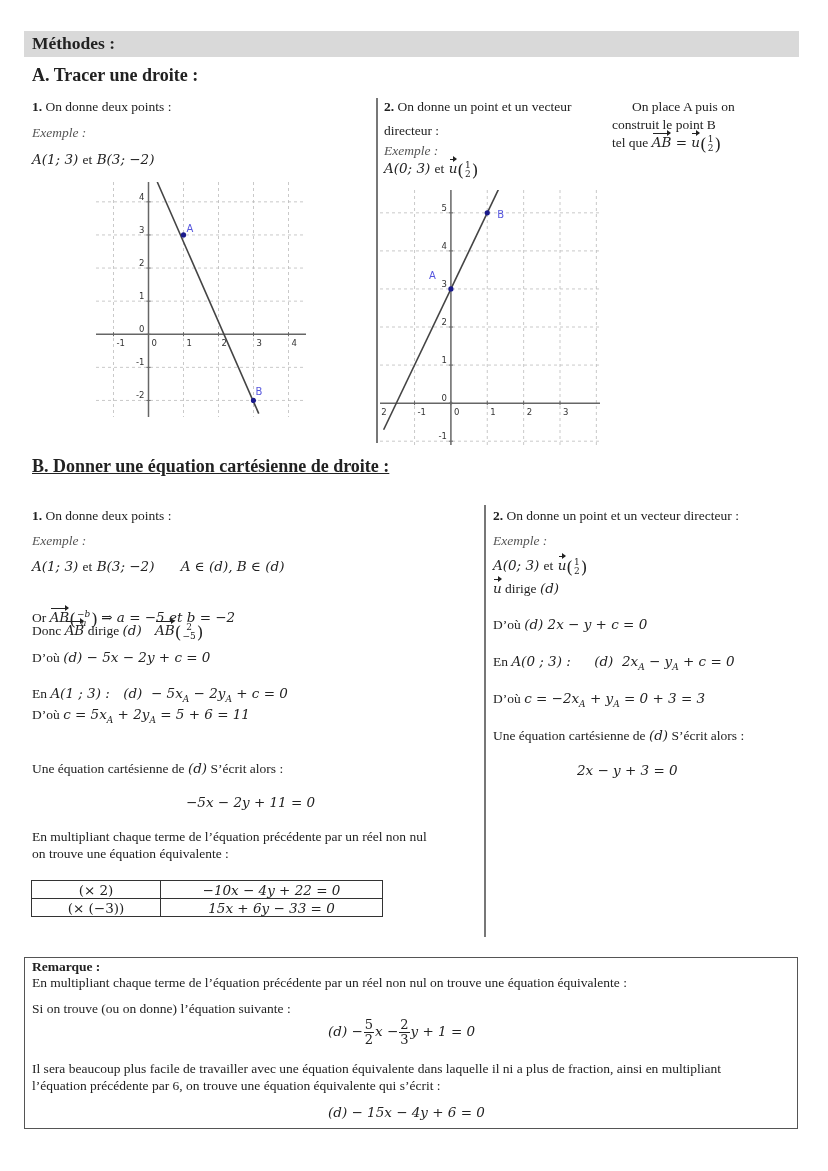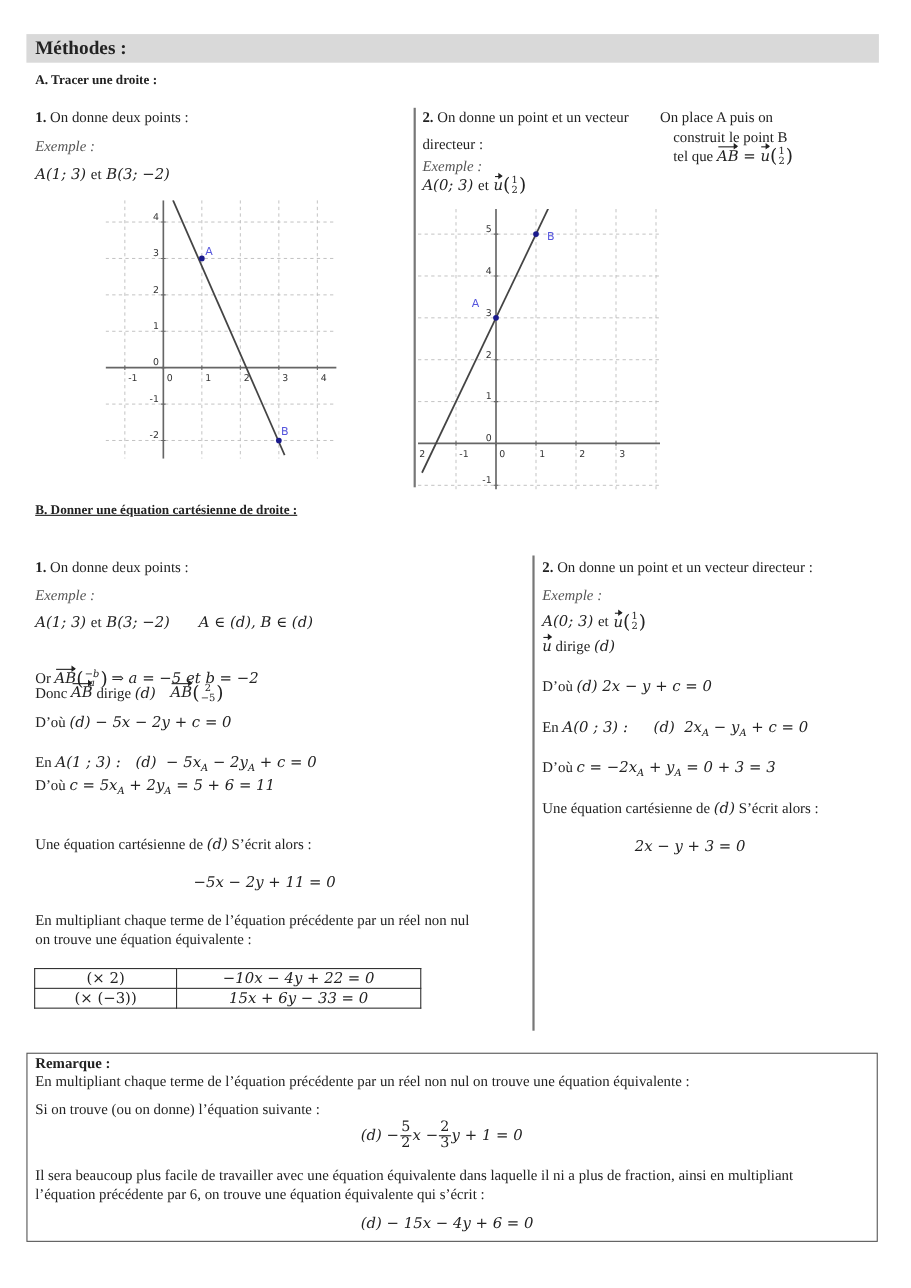--- a/index.html
+++ b/index.html
@@ -3,21 +3,21 @@
 <meta charset="utf-8">
 <style>
   html, body { margin: 0; padding: 0; background: #ffffff; }
   body { width: 828px; height: 1171px; position: relative; overflow: hidden;
          font-family: "Liberation Serif", "DejaVu Serif", serif; color: #222; font-size: 13.5px; }
   .abs { position: absolute; }
   .math { font-family: "DejaVu Serif", "Liberation Serif", serif; font-size: 13.5px; }
   .mi { font-style: italic; }
   .methodes-bar { left: 24px; top: 31px; width: 775px; height: 26px; background: #d9d9d9; }
   .methodes-title { left: 32px; top: 33px; font-weight: bold; font-size: 17.5px; }
-  .h2 { font-weight: bold; font-size: 12px; }
+  .h2 { font-weight: bold; font-size: 18px; }
   .txt { font-size: 13.5px; white-space: nowrap; }
   .it { font-style: italic; color: #555; }
   .b { font-weight: bold; }
   .vline { width: 2px; background: #777; }
   .mtable { border-collapse: collapse; }
   .mtable td { border: 1px solid #333; text-align: center; padding: 0 4px; height: 17px; font-size: 13.5px; }
   .remark-box { left: 24px; top: 957px; width: 774px; height: 172px; border: 1.5px solid #555; box-sizing: border-box; }
   svg text { font-family: "DejaVu Sans", "Liberation Sans", sans-serif; }
   .pm { display: inline-block; vertical-align: middle; line-height: 1; }
   .pm .col { display: inline-flex; flex-direction: column; font-size: 9px; line-height: 9px; text-align: center; vertical-align: middle; margin: 0 1px; }
@@ -105,21 +105,21 @@
 <div class="abs txt it" style="left:384px; top:143px;">Exemple :</div>
 <div class="abs txt math" style="left:384px; top:160px;">
   <span class="mi">A(0; 3)</span>
   <span style="font-family:'Liberation Serif',serif;">et</span>
   <span class="mi vec">u</span><span class="pm"><span class="paren">(</span><span class="col">
         <span>1</span>
         <span>2</span>
       </span><span class="paren">)</span></span>
 </div>
 
-<div class="abs txt" style="left:600px; top:99px;">On place A puis on</div>
+<div class="abs txt" style="left:632px; top:99px;">On place A puis on</div>
 <div class="abs txt" style="left:612px; top:117px;">construit le point B</div>
 <div class="abs txt" style="left:612px; top:134px;">
   <span>tel que</span>
   <span class="math mi vec">AB</span><span class="math"> = </span><span class="math mi vec">u</span><span class="pm math"><span class="paren">(</span><span class="col">
         <span>1</span>
         <span>2</span>
       </span><span class="paren">)</span></span>
 </div>
 
 <svg class="abs" id="graph2" style="left:380px; top:190px;" width="220" height="255">
@@ -211,21 +211,21 @@
 </div>
 <div class="abs txt" style="left:32px; top:706px;">
   <span>D’où</span>
   <span class="math mi">c = 5x<sub>A</sub> + 2y<sub>A</sub> = 5 + 6 = 11</span>
 </div>
 <div class="abs txt" style="left:32px; top:760px;">
   <span>Une équation cartésienne de</span>
   <span class="math mi">(d)</span>
   <span>S’écrit alors :</span>
 </div>
-<div class="abs txt math mi" style="left:176px; top:794px;">−5x − 2y + 11 = 0</div>
+<div class="abs txt math mi" style="left:186px; top:794px;">−5x − 2y + 11 = 0</div>
 <div class="abs txt" style="left:32px; top:829px;">En multipliant chaque terme de l’équation précédente par un réel non nul</div>
 <div class="abs txt" style="left:32px; top:846px;">on trouve une équation équivalente :</div>
 
 <table class="abs mtable math" style="left:31px; top:880px; width:352px;">
   <tbody id="eq-table-body">
       <tr>
         <td style="width: 120px;">(× 2)</td>
         <td style="font-style: italic;">−10x − 4y + 22 = 0</td>
       </tr>
       <tr>

